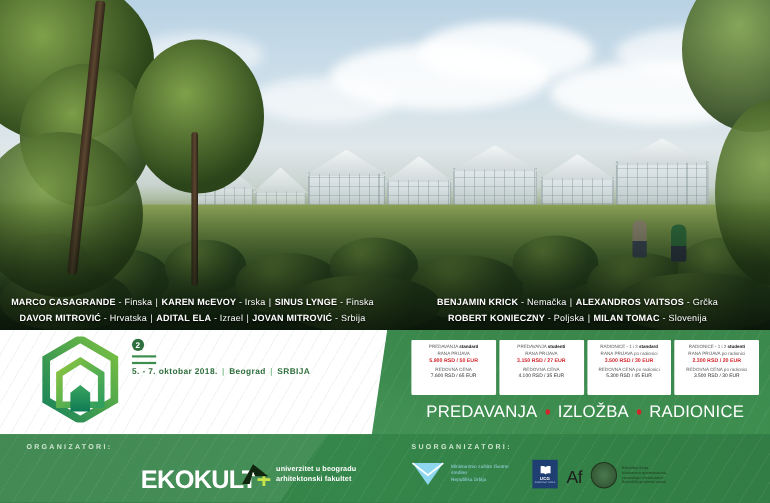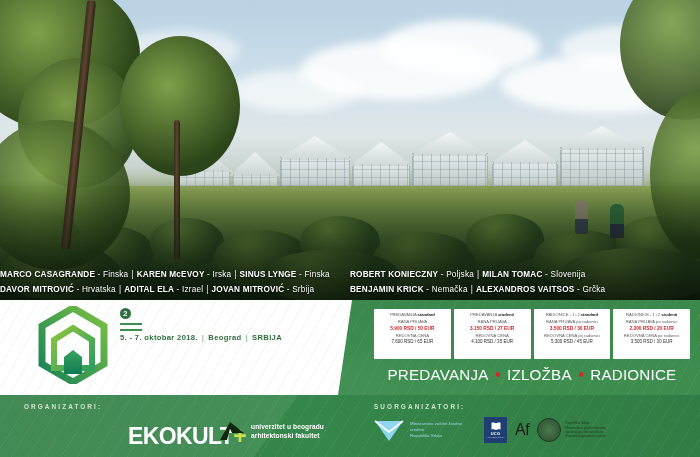--- a/index.html
+++ b/index.html
@@ -92,21 +92,21 @@
   }
   .figure {
     position:absolute; border-radius:6px 6px 2px 2px;
   }
 
   
   .speakers {
     position:absolute; left:0; top:263px; width:700px; height:37px;
     display:flex; align-items:center;
   }
-  .spk-col { width:50%; color:#ffffff; }
+  .spk-col { width:50%; text-align:center; color:#ffffff; }
   .spk-line {
     font-size:8.2px; font-weight:bold; letter-spacing:.2px;
     line-height:15px; white-space:nowrap;
     text-shadow:0 1px 2px rgba(0,0,0,.85);
   }
   .spk-line .country { font-weight:normal; }
   .sep { color:#ffffff; padding:0 3px; font-weight:normal; }
 
   
   .band {
@@ -199,21 +199,21 @@
   .logo-ekokult {
     position:absolute; left:128px; top:425px;
     font-size:23px; font-weight:bold; color:#ffffff; letter-spacing:-.6px; line-height:1;
   }
   .logo-ekokult .y { color:#c9e24b; }
 
   .af-wrap { position:absolute; left:218px; top:420px; display:flex; align-items:center; gap:5px; }
   .af-mark { width:28px; height:24px; }
   .af-text { font-size:6.6px; font-weight:bold; color:#ffffff; line-height:8.6px; letter-spacing:.1px; }
 
-  .co-logos { position:absolute; left:372px; top:416px; display:flex; align-items:center; gap:8px; }
+  .co-logos { position:absolute; left:372px; top:416px; display:flex; align-items:flex-end; gap:8px; }
   .co-tile { display:flex; align-items:center; gap:4px; }
   .co-env { width:34px; height:28px; }
   .co-env-text { font-size:4.4px; color:#9fd6e8; line-height:6px; width:66px; }
   .ucg { width:23px; height:26px; background:#1f3f73; display:flex; flex-direction:column; align-items:center; justify-content:center; }
   .ucg-b { font-size:4px; color:#fff; font-weight:bold; letter-spacing:.2px; }
   .ucg-s { font-size:2.5px; color:#c8d4e8; letter-spacing:.1px; }
   .af-big { font-size:16px; color:#1b1b1b; font-weight:normal; letter-spacing:-.4px; }
   .seal { width:24px; height:24px; border-radius:50%; border:1.4px solid #22361f; background:radial-gradient(circle,#4a7a4e,#2c4b2c); }
   .seal-text { font-size:3.3px; color:#1e3a1e; line-height:4.4px; width:72px; }
 </style>
@@ -291,24 +291,24 @@
       <div class="spk-line">
         <span>MARCO CASAGRANDE</span><span class="country"> <span>-</span> <span>Finska</span></span><span class="sep">|</span><span>KAREN McEVOY</span><span class="country"> <span>-</span> <span>Irska</span></span><span class="sep">|</span><span>SINUS LYNGE</span><span class="country"> <span>-</span> <span>Finska</span></span>
       </div>
       <div class="spk-line">
         <span>DAVOR MITROVIĆ</span><span class="country"> <span>-</span> <span>Hrvatska</span></span><span class="sep">|</span><span>ADITAL ELA</span><span class="country"> <span>-</span> <span>Izrael</span></span><span class="sep">|</span><span>JOVAN MITROVIĆ</span><span class="country"> <span>-</span> <span>Srbija</span></span>
       </div>
     </div>
 
     <div class="spk-col">
       <div class="spk-line">
+        <span>BENJAMIN KRICK</span><span class="country"> <span>-</span> <span>Nemačka</span></span><span class="sep">|</span><span>ALEXANDROS VAITSOS</span><span class="country"> <span>-</span> <span>Grčka</span></span>
+      </div>
+      <div class="spk-line">
         <span>ROBERT KONIECZNY</span><span class="country"> <span>-</span> <span>Poljska</span></span><span class="sep">|</span><span>MILAN TOMAC</span><span class="country"> <span>-</span> <span>Slovenija</span></span>
-      </div>
-      <div class="spk-line">
-        <span>BENJAMIN KRICK</span><span class="country"> <span>-</span> <span>Nemačka</span></span><span class="sep">|</span><span>ALEXANDROS VAITSOS</span><span class="country"> <span>-</span> <span>Grčka</span></span>
       </div>
     </div>
   </div>
 
   <div class="band">
     <div class="band-texture"></div>
   </div>
 
   <div class="titlepanel">
     <div class="panel-tex"></div>

